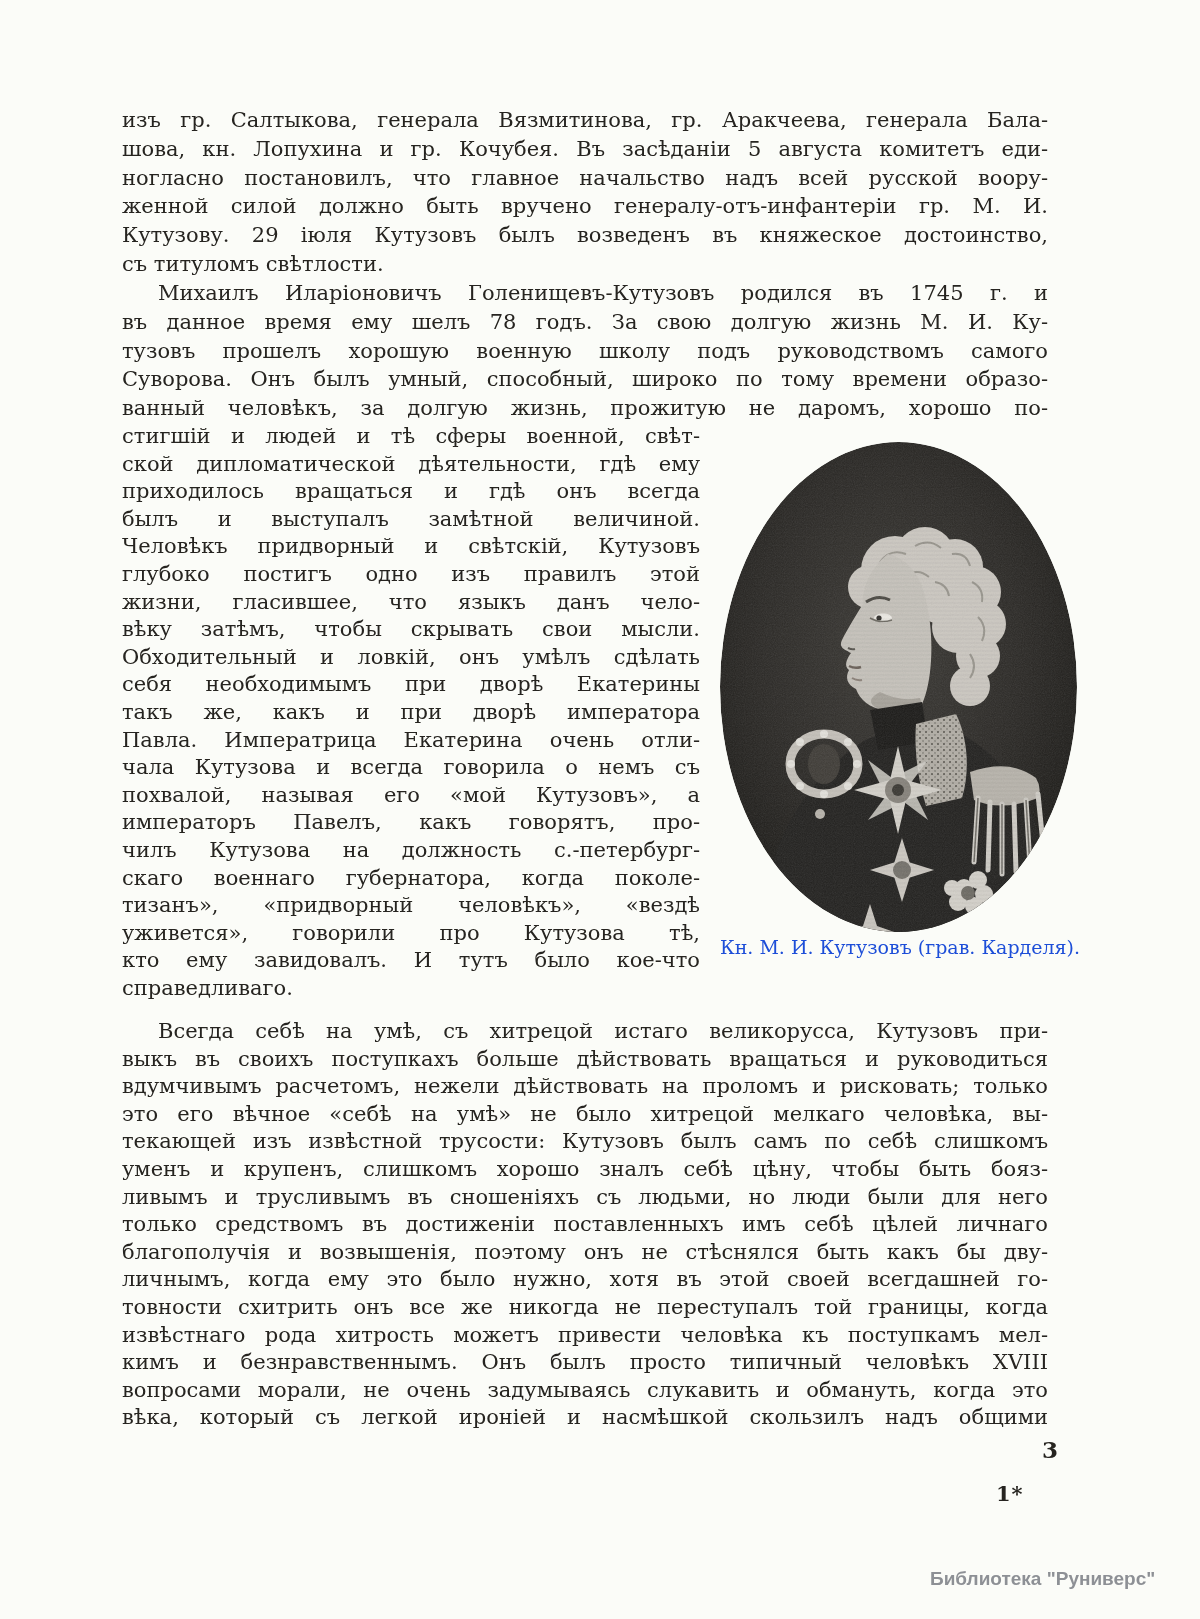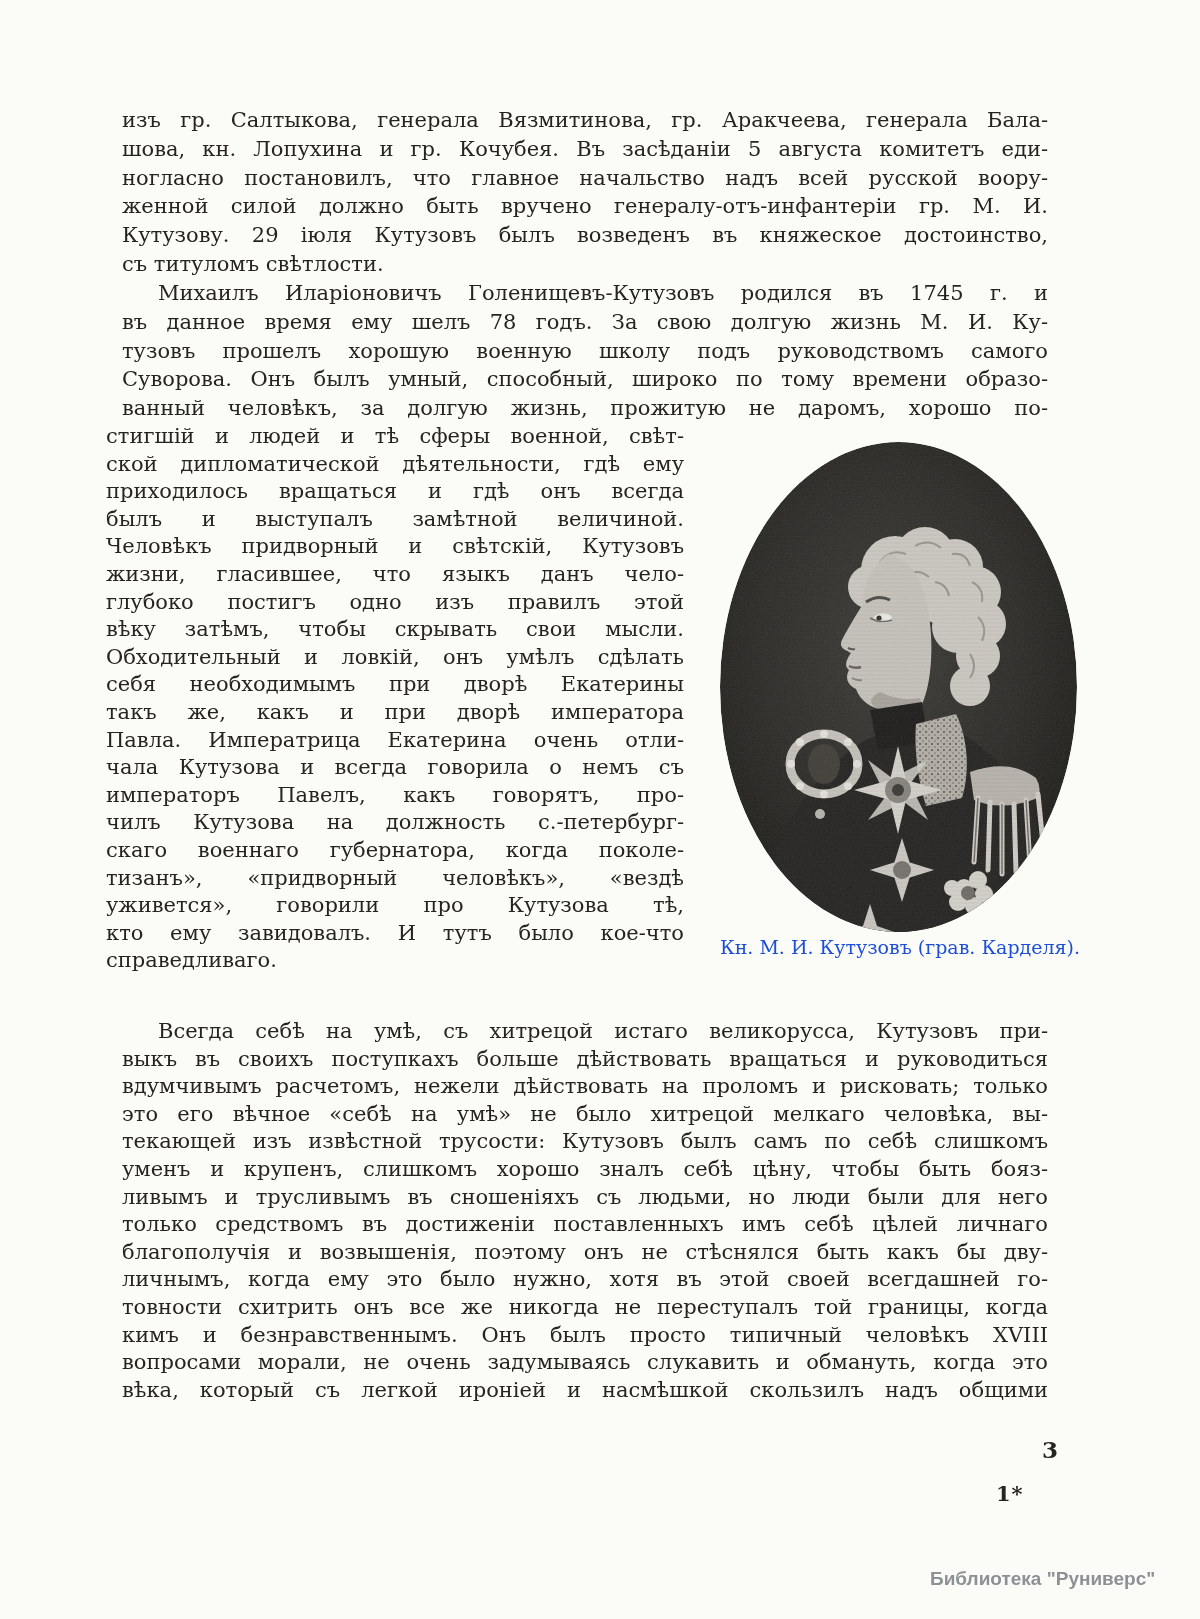--- a/index.html
+++ b/index.html
@@ -14,21 +14,21 @@
   }
   .textblock { position: absolute; }
   .para { font-size: 21px; }
   .para .line {
     text-align: justify;
     text-align-last: justify;
     white-space: normal;
     overflow: hidden;
   }
   .para--wide { left: 122px; width: 926px; line-height: 28.8px; }
-  .para--narrow { left: 106px; width: 578px; line-height: 27.6px; }
+  .para--narrow { left: 122px; width: 578px; line-height: 27.6px; }
   .para--p3 { line-height: 27.6px; }
   .para--indent .line:first-child { text-indent: 36px; }
   .para--short-last .line:last-child { text-align-last: left; }
   .figure { position: absolute; left: 720px; top: 442px; width: 357px; }
   .caption {
     position: absolute;
     left: 700px; top: 936px; width: 400px;
     text-align: center;
     font-size: 19px;
     color: #1d4ed8;
@@ -77,28 +77,29 @@
       <div class="line">ванный человѣкъ, за долгую жизнь, прожитую не даромъ, хорошо по-</div>
     </div>
 
   <div class="textblock para para--narrow para--short-last" style="top:423px">
 
   <div class="line">стигшій и людей и тѣ сферы военной, свѣт-</div>
       <div class="line">ской дипломатической дѣятельности, гдѣ ему</div>
       <div class="line">приходилось вращаться и гдѣ онъ всегда</div>
       <div class="line">былъ и выступалъ замѣтной величиной.</div>
       <div class="line">Человѣкъ придворный и свѣтскій, Кутузовъ</div>
+      <div class="line">глубоко постигъ одно изъ правилъ этой</div>
       <div class="line">жизни, гласившее, что языкъ данъ чело-</div>
-      <div class="line">глубоко постигъ одно изъ правилъ этой</div>
       <div class="line">вѣку затѣмъ, чтобы скрывать свои мысли.</div>
       <div class="line">Обходительный и ловкій, онъ умѣлъ сдѣлать</div>
       <div class="line">себя необходимымъ при дворѣ Екатерины</div>
       <div class="line">такъ же, какъ и при дворѣ императора</div>
       <div class="line">Павла. Императрица Екатерина очень отли-</div>
       <div class="line">чала Кутузова и всегда говорила о немъ съ</div>
+      <div class="line">похвалой, называя его «мой Кутузовъ», а</div>
       <div class="line">императоръ Павелъ, какъ говорятъ, про-</div>
       <div class="line">чилъ Кутузова на должность с.-петербург-</div>
       <div class="line">скаго военнаго губернатора, когда поколе-</div>
       <div class="line">тизанъ», «придворный человѣкъ», «вездѣ</div>
       <div class="line">уживется», говорили про Кутузова тѣ,</div>
       <div class="line">кто ему завидовалъ. И тутъ было кое-что</div>
       <div class="line">справедливаго.</div>
     </div>
 
   <div class="figure">
@@ -254,20 +255,21 @@
       <div class="line">выкъ въ своихъ поступкахъ больше дѣйствовать вращаться и руководиться</div>
       <div class="line">вдумчивымъ расчетомъ, нежели дѣйствовать на проломъ и рисковать; только</div>
       <div class="line">это его вѣчное «себѣ на умѣ» не было хитрецой мелкаго человѣка, вы-</div>
       <div class="line">текающей изъ извѣстной трусости: Кутузовъ былъ самъ по себѣ слишкомъ</div>
       <div class="line">уменъ и крупенъ, слишкомъ хорошо зналъ себѣ цѣну, чтобы быть бояз-</div>
       <div class="line">ливымъ и трусливымъ въ сношеніяхъ съ людьми, но люди были для него</div>
       <div class="line">только средствомъ въ достиженіи поставленныхъ имъ себѣ цѣлей личнаго</div>
       <div class="line">благополучія и возвышенія, поэтому онъ не стѣснялся быть какъ бы дву-</div>
       <div class="line">личнымъ, когда ему это было нужно, хотя въ этой своей всегдашней го-</div>
       <div class="line">товности схитрить онъ все же никогда не переступалъ той границы, когда</div>
+      <div class="line">извѣстнаго рода хитрость можетъ привести человѣка къ поступкамъ мел-</div>
       <div class="line">кимъ и безнравственнымъ. Онъ былъ просто типичный человѣкъ XVIII</div>
       <div class="line">вопросами морали, не очень задумываясь слукавить и обмануть, когда это</div>
       <div class="line">вѣка, который съ легкой ироніей и насмѣшкой скользилъ надъ общими</div>
     </div>
 
   <div class="page-number">3</div>
   <div class="signature-mark">1*</div>
   <div class="watermark">Библиотека "Руниверс"</div>
 
 </div>

